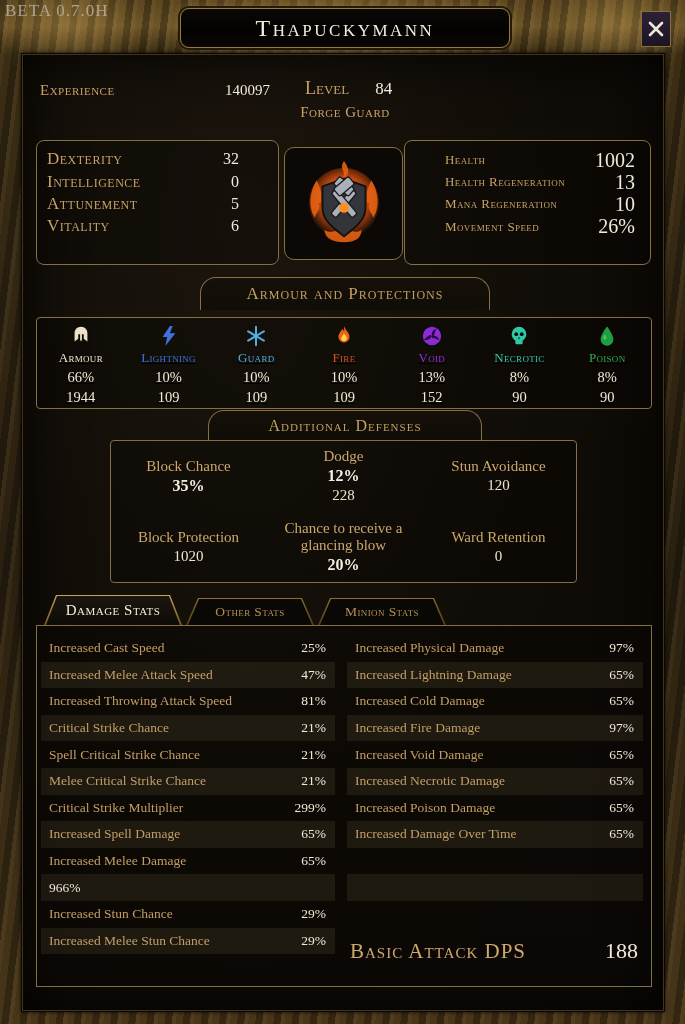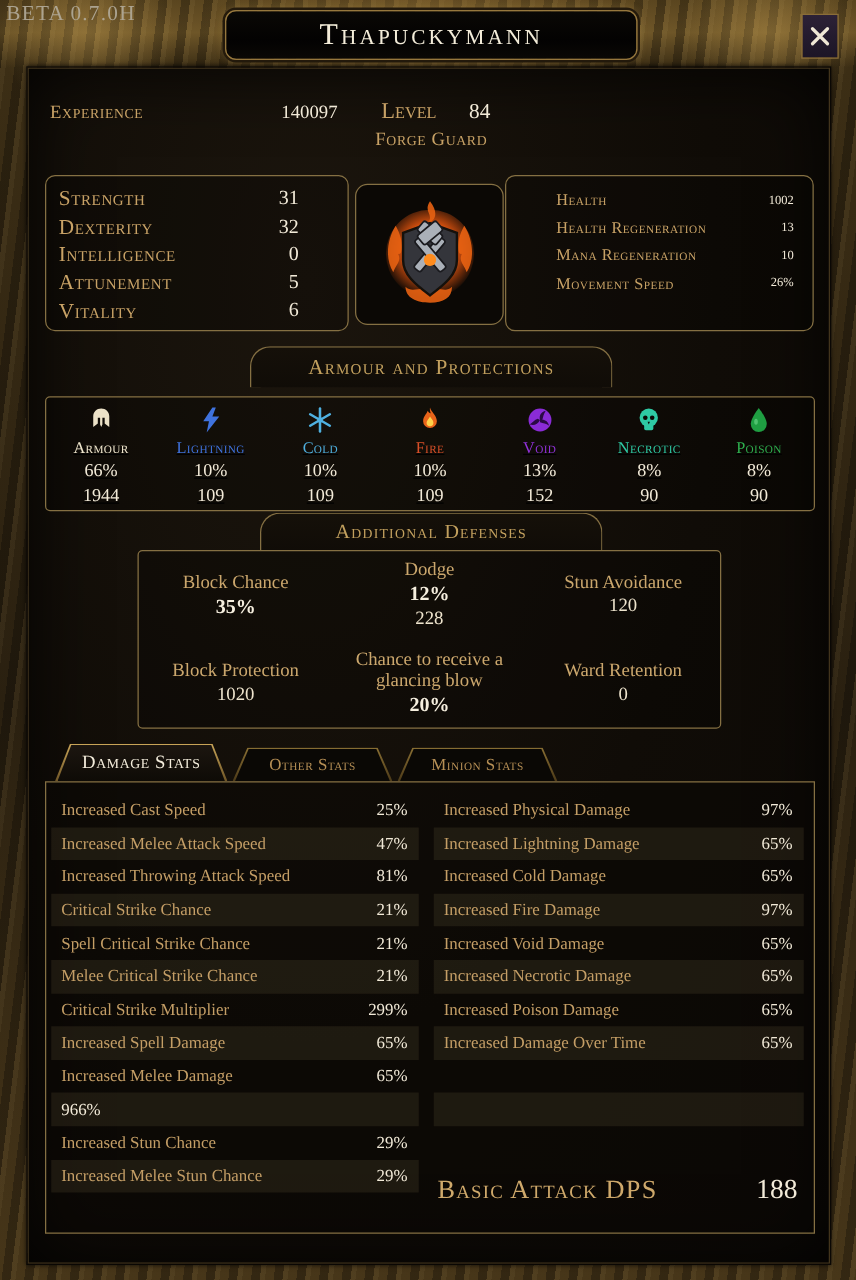--- a/index.html
+++ b/index.html
@@ -46,21 +46,21 @@
   
   .gbox{position:absolute;border:1px solid #857043;border-radius:8px;background:rgba(0,0,0,.22);}
   .attr-box{left:36px;top:140px;width:243px;height:125px;padding-top:7px;box-sizing:border-box;}
   .attr-row{display:flex;justify-content:space-between;height:22.4px;align-items:center;padding:0 39px 0 10px;}
   .attr-row .lbl{font-size:17px;letter-spacing:.5px;}
   .attr-row .val{font-size:16px;}
   .crest-box{left:284px;top:147px;width:117px;height:111px;border-radius:10px;background:#0b0805;display:flex;align-items:center;justify-content:center;}
   .vitals-box{left:404px;top:140px;width:247px;height:125px;padding-top:8px;box-sizing:border-box;}
   .vital-row{display:flex;justify-content:space-between;height:22.2px;align-items:center;padding:0 15px 0 40px;}
   .vital-row .lbl{font-size:13px;letter-spacing:.4px;}
-  .vital-row .val{font-size:10px;}
+  .vital-row .val{font-size:20px;}
   
   .sec-tab{
     position:absolute;height:32px;border:1px solid #857043;border-bottom:none;
     border-radius:16px 16px 0 0;background:linear-gradient(180deg,#151009,#100c07);
     display:flex;align-items:center;justify-content:center;
   }
   .sec-tab span{color:#c2a05e;font-variant:small-caps;font-size:17px;letter-spacing:1px;}
   
   .prot-box{left:36px;top:317px;width:614px;height:90px;border-radius:4px;display:flex;text-decoration:underline;}
   .prot-col{flex:1;text-align:center;padding-top:7px;}
@@ -117,24 +117,20 @@
 
   <div class="lbl exp-label">Experience</div>
   <div class="val exp-value">140097</div>
   <div class="level-row">
     <span class="lbl">Level</span>
     <span class="val">84</span>
   </div>
   <div class="lbl class-name">Forge Guard</div>
 
   <div class="gbox attr-box" id="attr-box">
-      <div class="attr-row">
-        <span class="lbl">Strength</span>
-        <span class="val">31</span>
-      </div>
       <div class="attr-row">
         <span class="lbl">Dexterity</span>
         <span class="val">32</span>
       </div>
       <div class="attr-row">
         <span class="lbl">Intelligence</span>
         <span class="val">0</span>
       </div>
       <div class="attr-row">
         <span class="lbl">Attunement</span>
@@ -209,21 +205,21 @@
       </div>
       <div class="prot-col">
         <span class="icon"><svg width="22" height="22" viewBox="0 0 24 24">
             <g stroke="#4fb0e0" stroke-width="2.2" stroke-linecap="round">
               <path d="M12 2v20"></path>
               <path d="M3.4 7l17.2 10"></path>
               <path d="M3.4 17L20.6 7"></path>
             </g>
             <circle cx="12" cy="12" r="2.4" fill="#4fb0e0"></circle>
           </svg></span>
-        <span class="prot-name" style="color: rgb(79, 176, 224);">Cold</span>
+        <span class="prot-name" style="color: rgb(79, 176, 224);">Guard</span>
         <span class="prot-pct">10%</span>
         <span class="prot-val">109</span>
       </div>
       <div class="prot-col">
         <span class="icon"><svg width="22" height="22" viewBox="0 0 24 24">
             <path fill="#e8641a" d="M12 1c1 4 6 7 6 12a6 6 0 0 1-12 0c0-4 3-6 4-9 .8 1.5 2 2.5 2.6 2C12 4.5 11.7 2.5 12 1z"></path>
             <path fill="#ffd24a" d="M12 9c1 2 3 3 3 5.5a3 3 0 0 1-6 0C9 12.5 11 11.5 12 9z"></path>
           </svg></span>
         <span class="prot-name" style="color: rgb(216, 79, 40);">Fire</span>
         <span class="prot-pct">10%</span>

